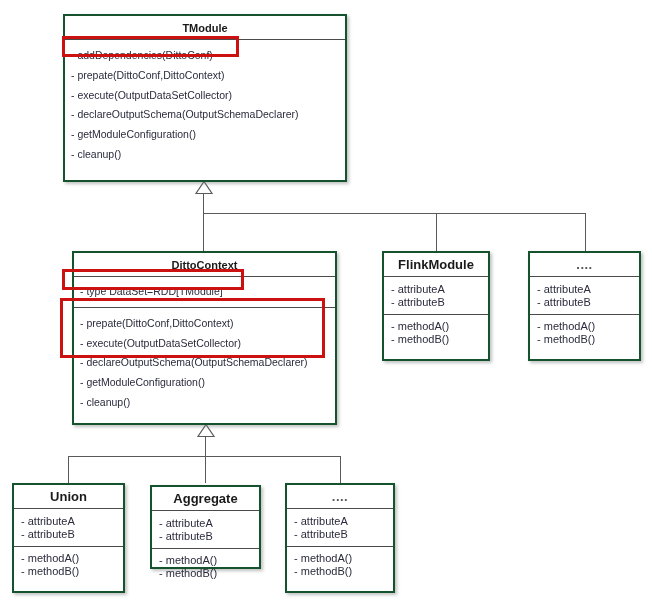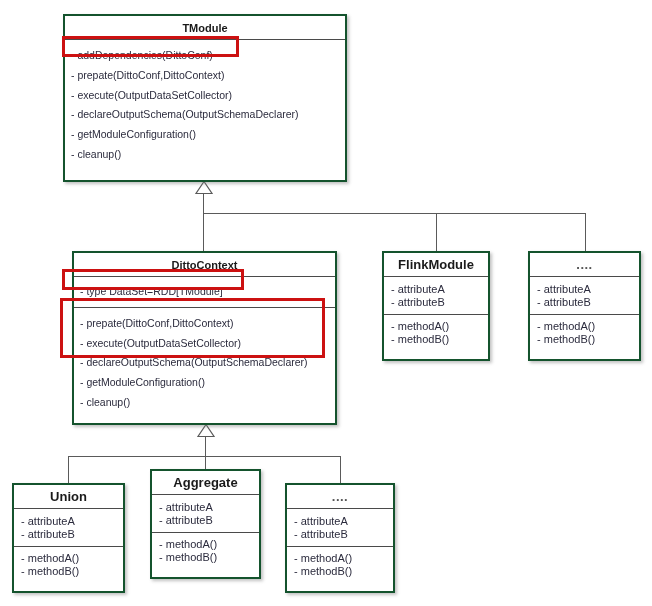--- a/index.html
+++ b/index.html
@@ -164,21 +164,21 @@
     <div class="uml-compartment">
       <div class="uml-row">- attributeA</div>
       <div class="uml-row">- attributeB</div>
     </div>
     <div class="uml-compartment">
       <div class="uml-row">- methodA()</div>
       <div class="uml-row">- methodB()</div>
     </div>
   </div>
 
-  <div class="uml-class med" style="left:150px; top:469px; width:111px; height:110px;">
+  <div class="uml-class med" style="left:150px; top:485px; width:111px; height:84px;">
     <div class="uml-title">Aggregate</div>
     <div class="uml-compartment">
       <div class="uml-row">- attributeA</div>
       <div class="uml-row">- attributeB</div>
     </div>
     <div class="uml-compartment">
       <div class="uml-row">- methodA()</div>
       <div class="uml-row">- methodB()</div>
     </div>
   </div>

